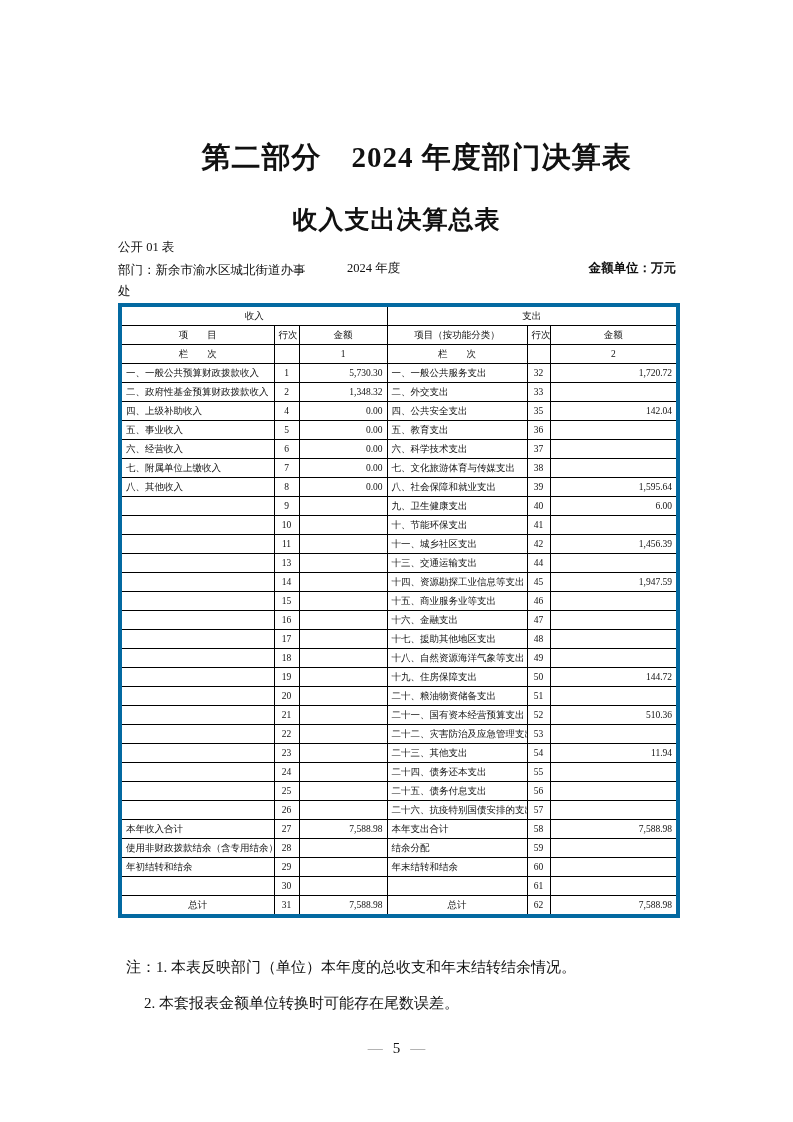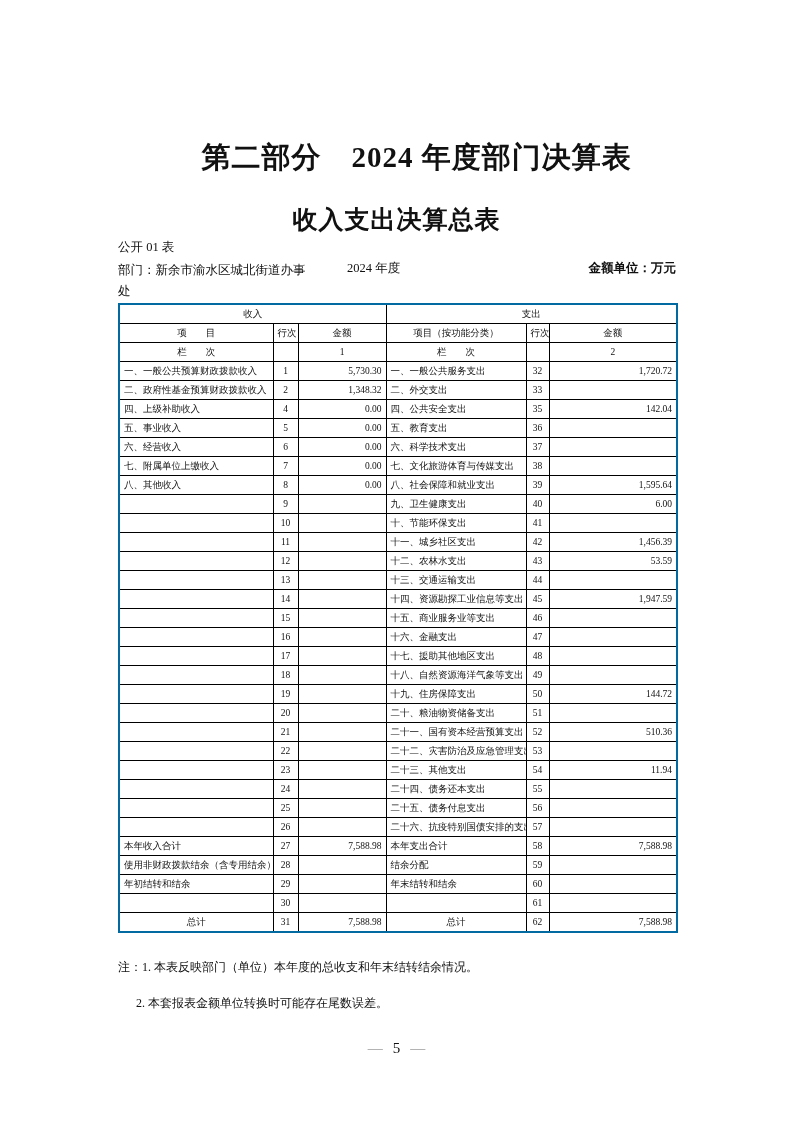--- a/index.html
+++ b/index.html
@@ -36,29 +36,29 @@
     width:558px;
     font-size:9.5px;
   }
   table.budget td,table.budget th{
     border:1px solid #000;
     height:18px;padding:0 4px;
     font-weight:normal;
     overflow:hidden;white-space:nowrap;
     line-height:18px;
   }
-  table.budget{border:2px solid #0369a1;}
+  table.budget{border:4px solid #0369a1;}
   td.c,th.c{text-align:center;padding:0 1px;}
   td.item{text-align:left;}
   td.amt{text-align:right;}
   td.indent{padding-left:16px;}
   td.total{text-align:center;font-weight:bold;}
   .notes{
-    position:absolute;left:118px;top:961px;width:560px;
-    font-size:12px;line-height:13px;
+    position:absolute;left:126px;top:961px;width:560px;
+    font-size:15px;line-height:13px;
   }
   .note2{margin-top:23px;padding-left:18px;}
   .page-number{
     position:absolute;left:0;top:1040px;width:100%;
     text-align:center;font-size:15px;
   }
   .page-number .dash{color:#9a9a9a;padding:0 10px;}
 </style>
 </head>
 <body>
@@ -187,28 +187,20 @@
         <tr>
           <td class="item"></td>
           <td class="c">11</td>
           <td class="amt"></td>
           <td class="item">十一、城乡社区支出</td>
           <td class="c">42</td>
           <td class="amt">1,456.39</td>
         </tr>
         <tr>
           <td class="item"></td>
-          <td class="c">12</td>
-          <td class="amt"></td>
-          <td class="item">十二、农林水支出</td>
-          <td class="c">43</td>
-          <td class="amt">53.59</td>
-        </tr>
-        <tr>
-          <td class="item"></td>
           <td class="c">13</td>
           <td class="amt"></td>
           <td class="item">十三、交通运输支出</td>
           <td class="c">44</td>
           <td class="amt"></td>
         </tr>
         <tr>
           <td class="item"></td>
           <td class="c">14</td>
           <td class="amt"></td>

